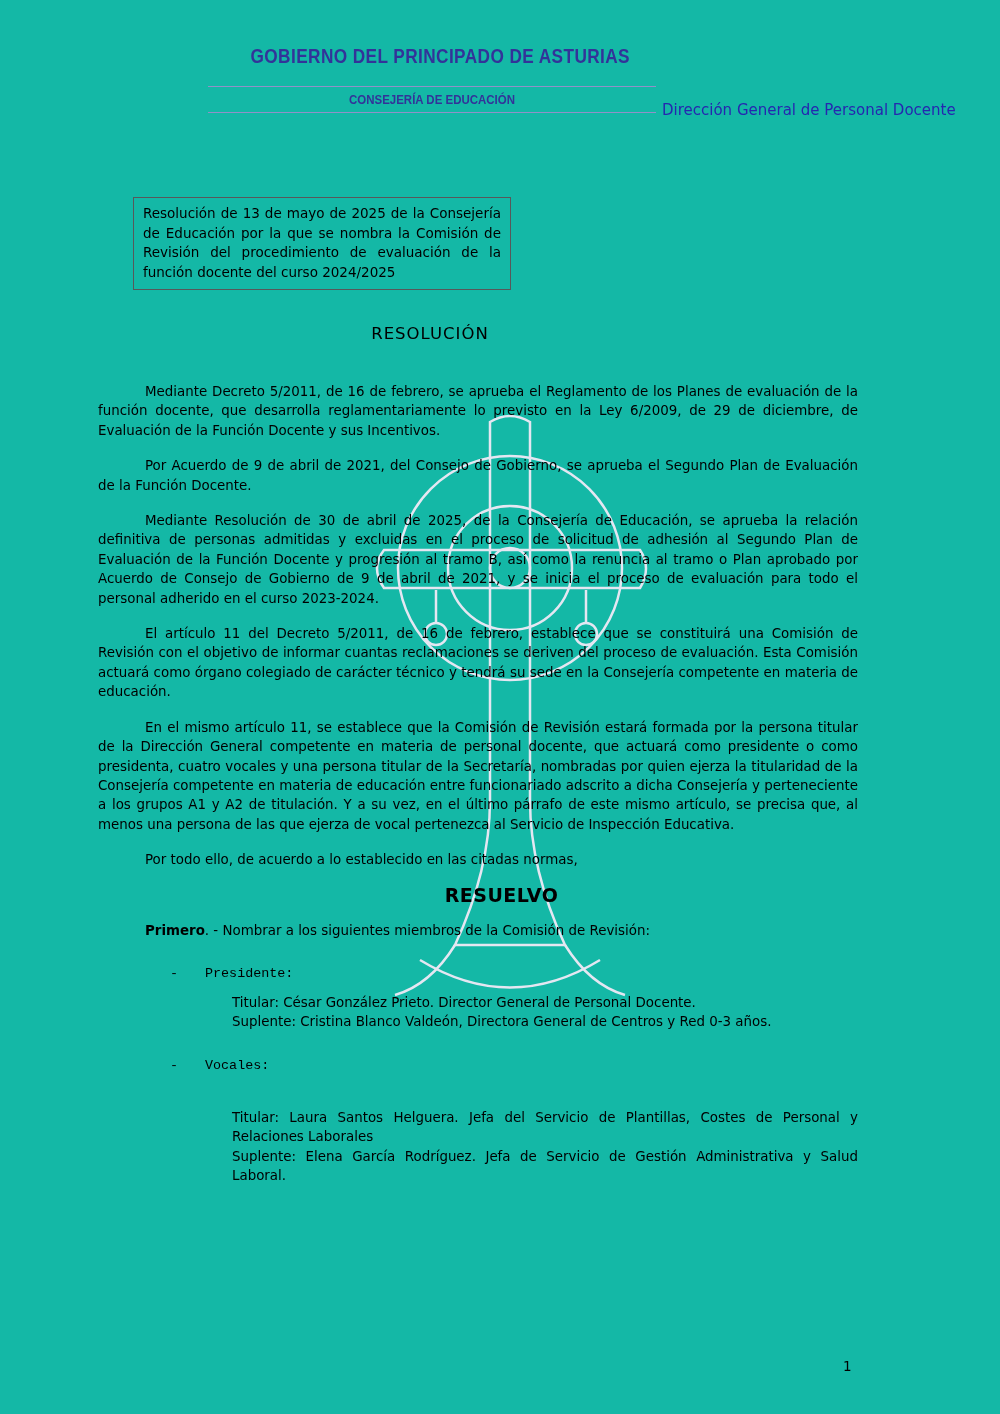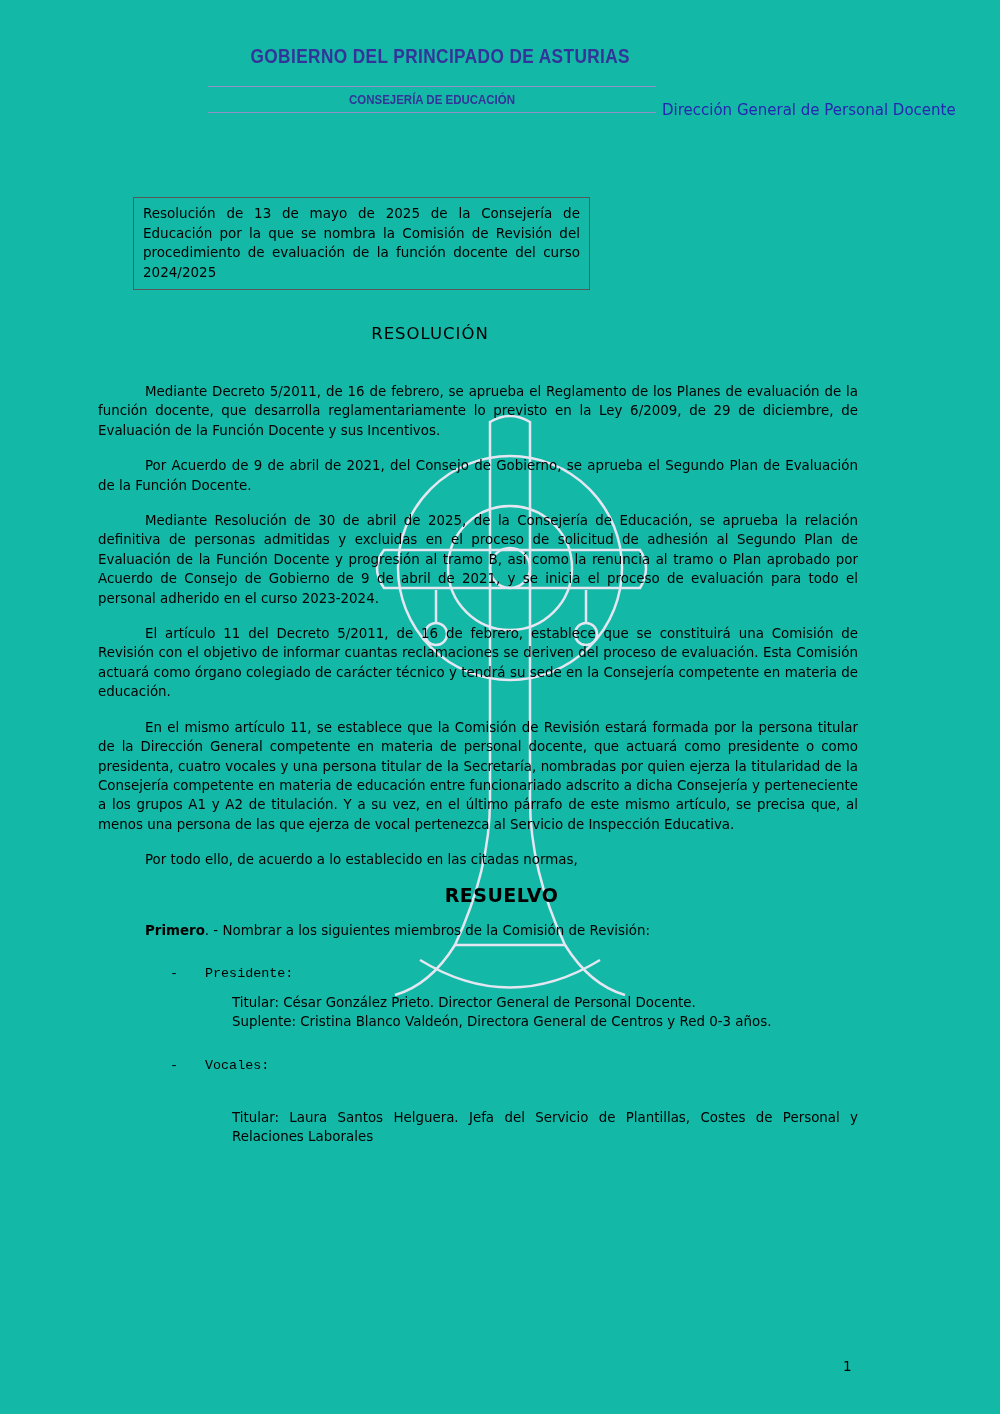--- a/index.html
+++ b/index.html
@@ -22,21 +22,21 @@
     color:#333399; transform:scaleX(0.85); transform-origin:center; white-space:nowrap;
   }
   .dir-title {
     position:absolute; top:101px; left:662px; font-size:15px; color:#2626b0;
     white-space:nowrap;
   }
   
   .watermark { position:absolute; left:340px; top:400px; width:340px; height:620px; z-index:0; }
   
   .summary-box {
-    position:absolute; top:197px; left:133px; width:457px; box-sizing:border-box;
+    position:absolute; top:197px; left:133px; width:378px; box-sizing:border-box;
     border:1px solid #58585a; padding:6px 9px 7px 9px;
     font-size:13.5px; line-height:19.5px; text-align:justify; z-index:1;
   }
   
   .doc-title {
     position:absolute; top:324px; left:0; width:860px; text-align:center;
     font-size:16.5px; letter-spacing:1px; z-index:1;
   }
   
   .body-col {
@@ -111,19 +111,20 @@
         <div>Suplente: Cristina Blanco Valdeón, Directora General de Centros y Red 0-3 años.</div>
       </div>
     </div>
 
     <div class="member-section">
       <div class="member-row">
         <span class="dash">-</span><span>Vocales:</span>
       </div>
       <div class="member-group spaced">
         <div>Titular: Laura Santos Helguera. Jefa del Servicio de Plantillas, Costes de Personal y Relaciones Laborales</div>
+        <div>Suplente: Elena García Rodríguez. Jefa de Servicio de Gestión Administrativa y Salud Laboral.</div>
       </div>
     </div>
   </div>
 
   <div class="page-number">1</div>
 
 </div>
 
 </body></html>

